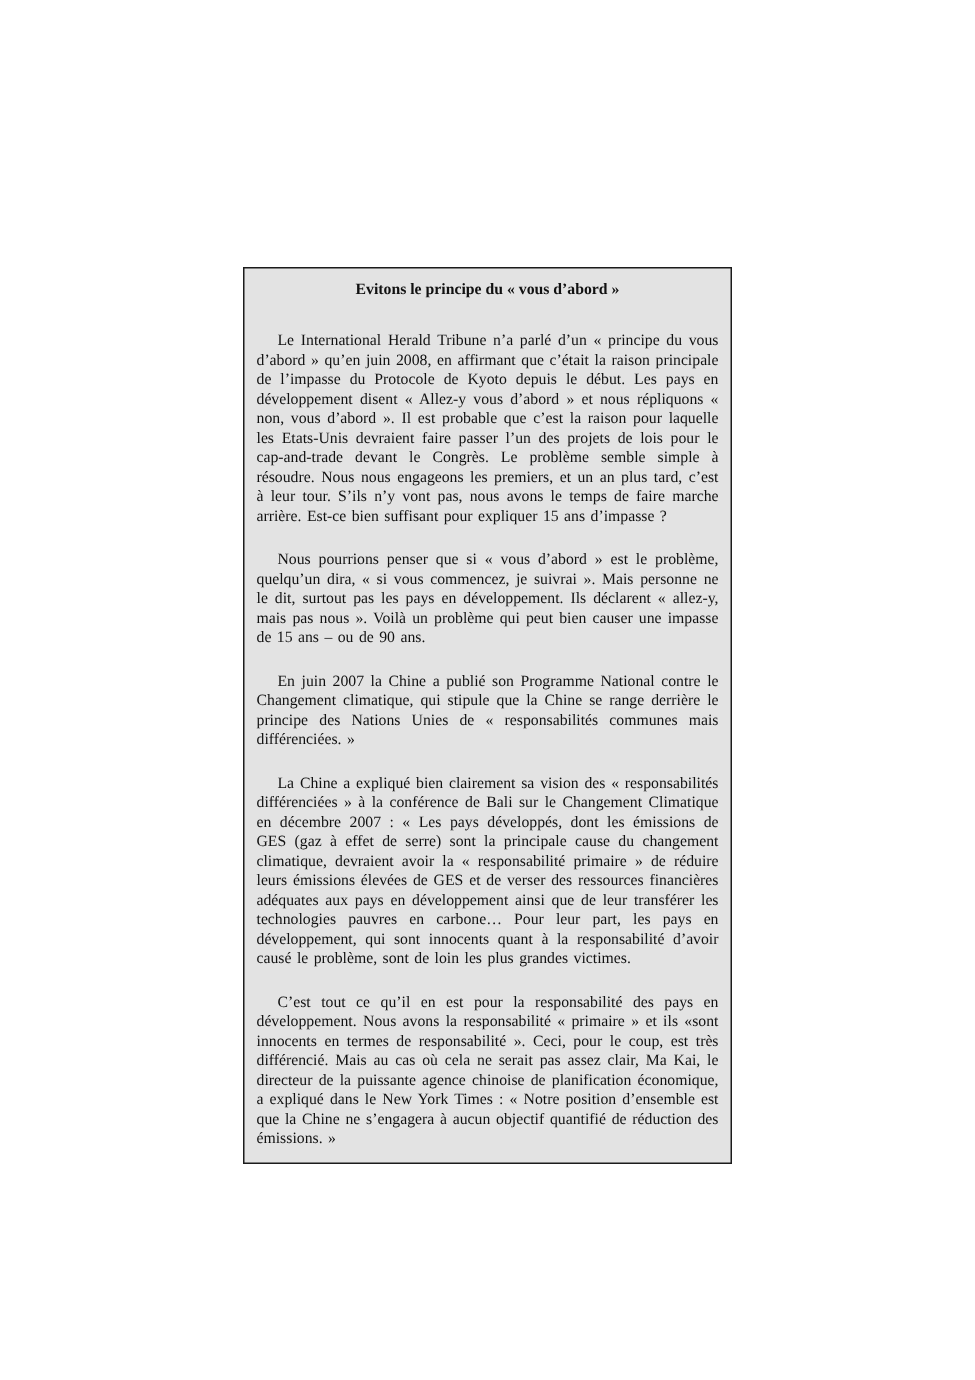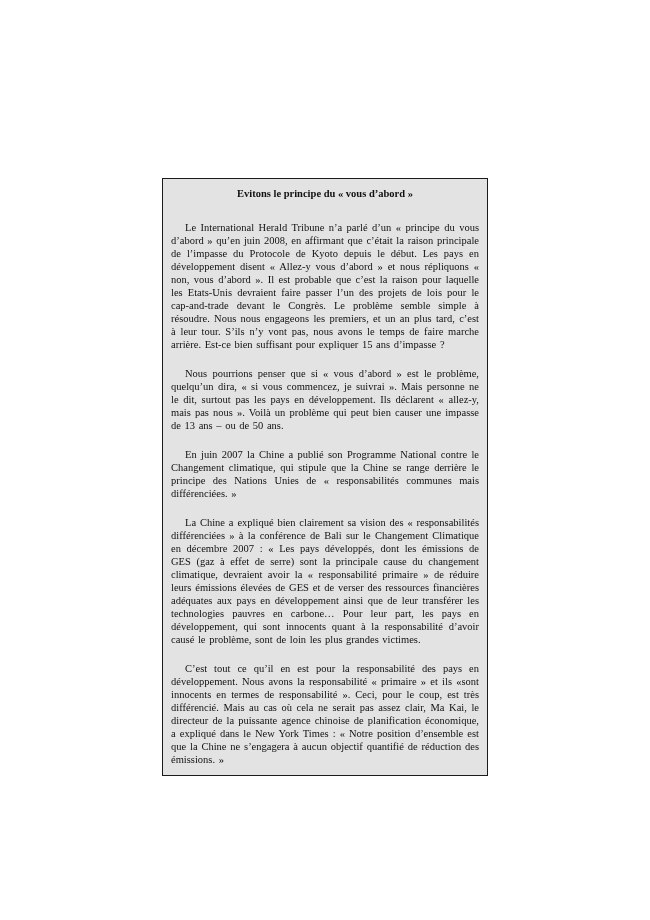--- a/index.html
+++ b/index.html
@@ -55,21 +55,21 @@
 </head>
 <body>
 
 <div class="page">
 
   <div class="textbox">
     <div class="box-title">Evitons le principe du « vous d’abord »</div>
 
     <p class="para">Le International Herald Tribune n’a parlé d’un « principe du vous d’abord » qu’en juin 2008, en affirmant que c’était la raison principale de l’impasse du Protocole de Kyoto depuis le début. Les pays en développement disent « Allez-y vous d’abord » et nous répliquons « non, vous d’abord ». Il est probable que c’est la raison pour laquelle les Etats-Unis devraient faire passer l’un des projets de lois pour le cap-and-trade devant le Congrès. Le problème semble simple à résoudre. Nous nous engageons les premiers, et un an plus tard, c’est à leur tour. S’ils n’y vont pas, nous avons le temps de faire marche arrière. Est-ce bien suffisant pour expliquer 15 ans d’impasse ?</p>
 
-    <p class="para">Nous pourrions penser que si « vous d’abord » est le problème, quelqu’un dira, « si vous commencez, je suivrai ». Mais personne ne le dit, surtout pas les pays en développement. Ils déclarent « allez-y, mais pas nous ». Voilà un problème qui peut bien causer une impasse de 13 ans – ou de 50 ans.</p>
+    <p class="para">Nous pourrions penser que si « vous d’abord » est le problème, quelqu’un dira, « si vous commencez, je suivrai ». Mais personne ne le dit, surtout pas les pays en développement. Ils déclarent « allez-y, mais pas nous ». Voilà un problème qui peut bien causer une impasse de 15 ans – ou de 90 ans.</p>
 
     <p class="para">En juin 2007 la Chine a publié son Programme National contre le Changement climatique, qui stipule que la Chine se range derrière le principe des Nations Unies de « responsabilités communes mais différenciées. »</p>
 
     <p class="para">La Chine a expliqué bien clairement sa vision des « responsabilités différenciées » à la conférence de Bali sur le Changement Climatique en décembre 2007 : « Les pays développés, dont les émissions de GES (gaz à effet de serre) sont la principale cause du changement climatique, devraient avoir la « responsabilité primaire » de réduire leurs émissions élevées de GES et de verser des ressources financières adéquates aux pays en développement ainsi que de leur transférer les technologies pauvres en carbone… Pour leur part, les pays en développement, qui sont innocents quant à la responsabilité d’avoir causé le problème, sont de loin les plus grandes victimes.</p>
 
     <p class="para">C’est tout ce qu’il en est pour la responsabilité des pays en développement. Nous avons la responsabilité « primaire » et ils «sont innocents en termes de responsabilité ». Ceci, pour le coup, est très différencié. Mais au cas où cela ne serait pas assez clair, Ma Kai, le directeur de la puissante agence chinoise de planification économique, a expliqué dans le New York Times : « Notre position d’ensemble est que la Chine ne s’engagera à aucun objectif quantifié de réduction des émissions. »</p>
   </div>
 
   <div class="page-number">80</div>
 

